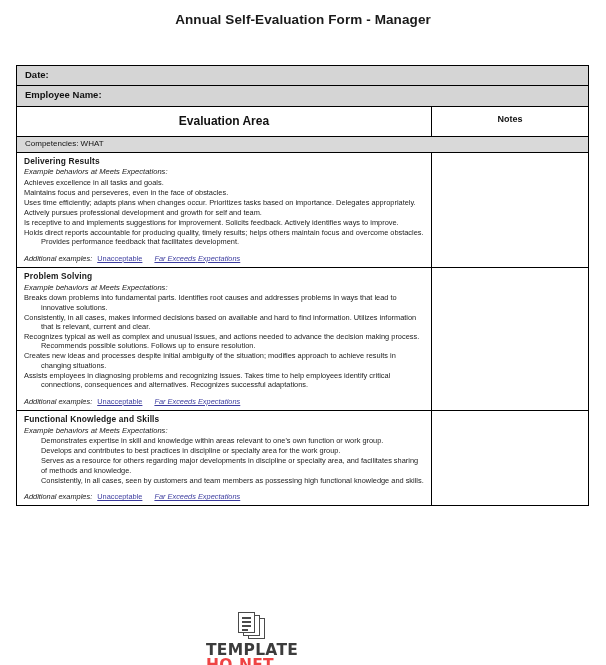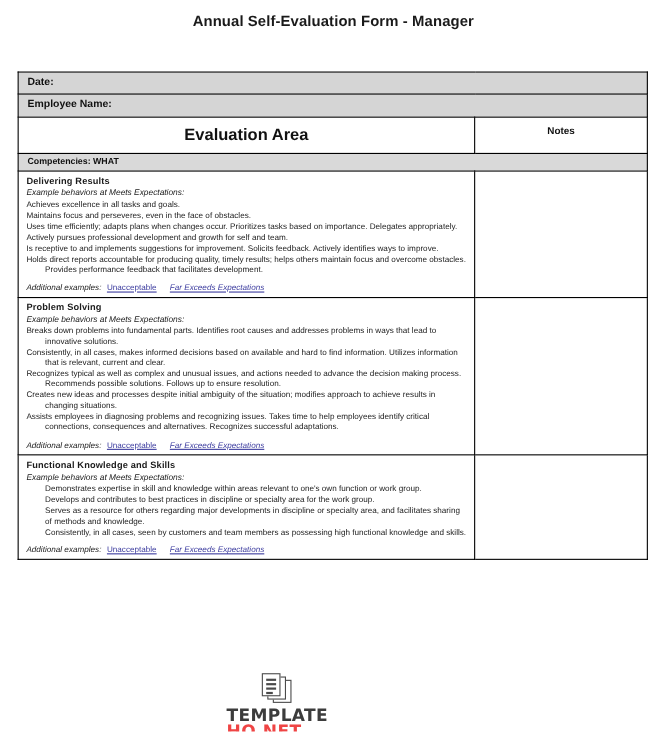--- a/index.html
+++ b/index.html
@@ -59,31 +59,31 @@
   .band {
     background: #d5d5d5;
     font-weight: bold;
     font-size: 9.5px;
     padding: 4px 0 5px 8px !important;
     color: #111;
     line-height: 1.1;
   }
   .band-sm {
     background: #d9d9d9;
-    font-weight: bold;
+    font-weight: normal;
     font-size: 8px;
     padding: 3px 0 3px 8px !important;
     color: #111;
     line-height: 1.1;
   }
 
   .hdr-area {
     text-align: center;
     font-weight: bold;
-    font-size: 15px;
+    font-size: 12px;
     padding: 7px 0 8px 0 !important;
     color: #111;
     margin-left: 20px;
   }
   .hdr-notes {
     text-align: center;
     font-weight: bold;
     font-size: 9px;
     padding: 7px 0 8px 0 !important;
     color: #111;

